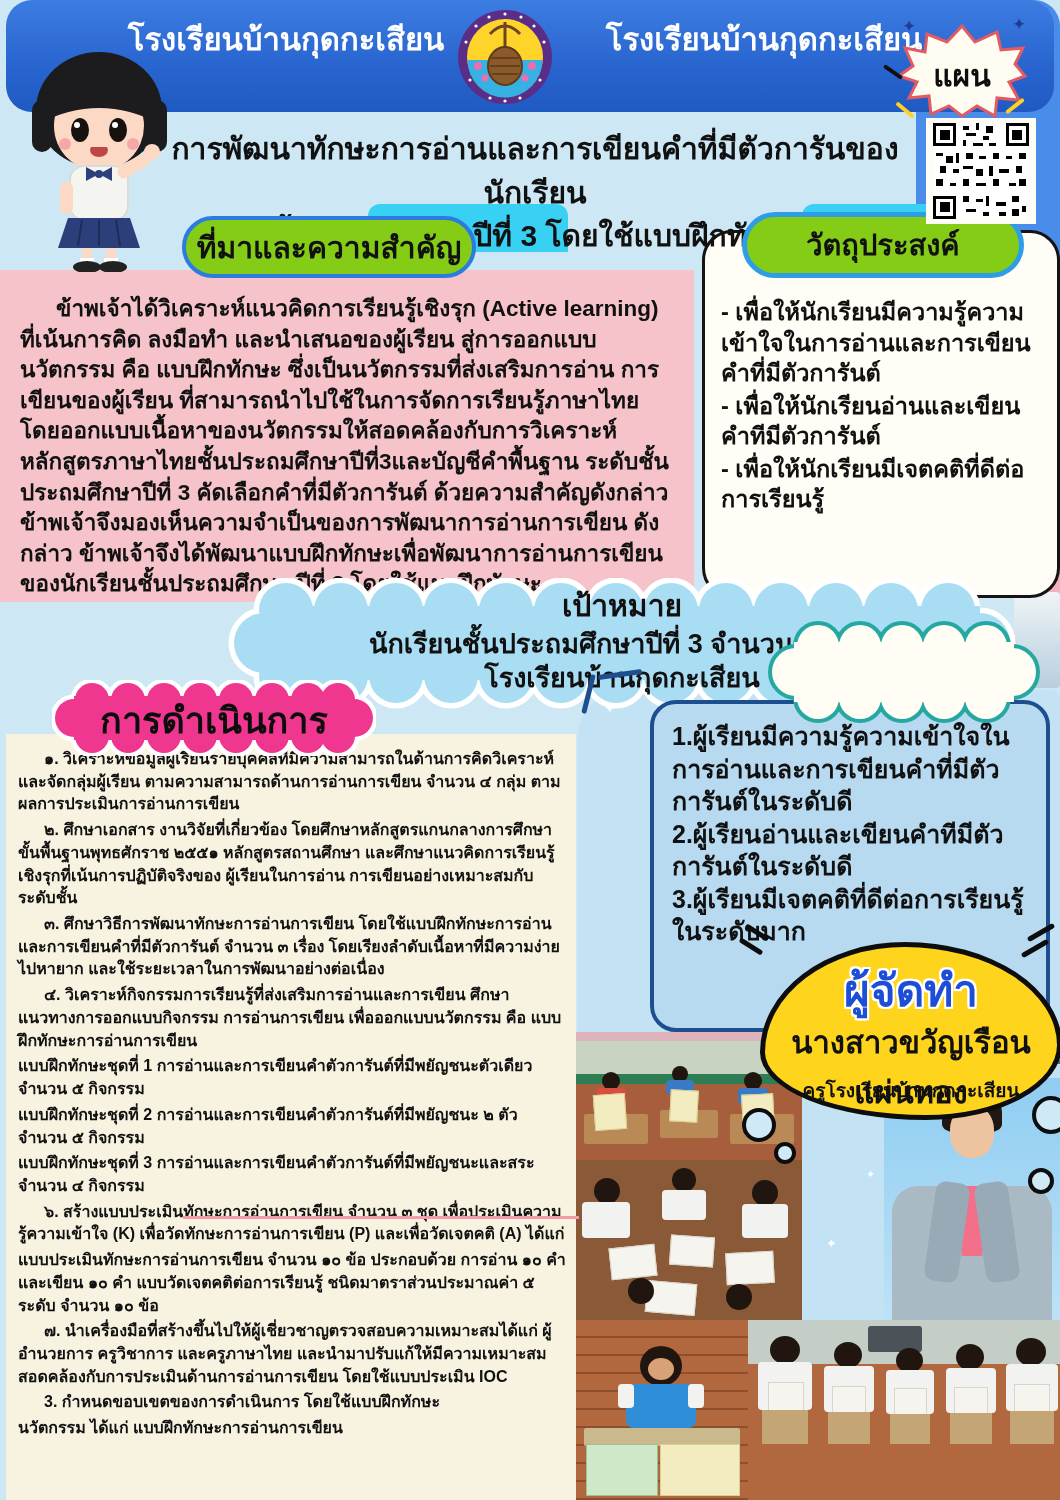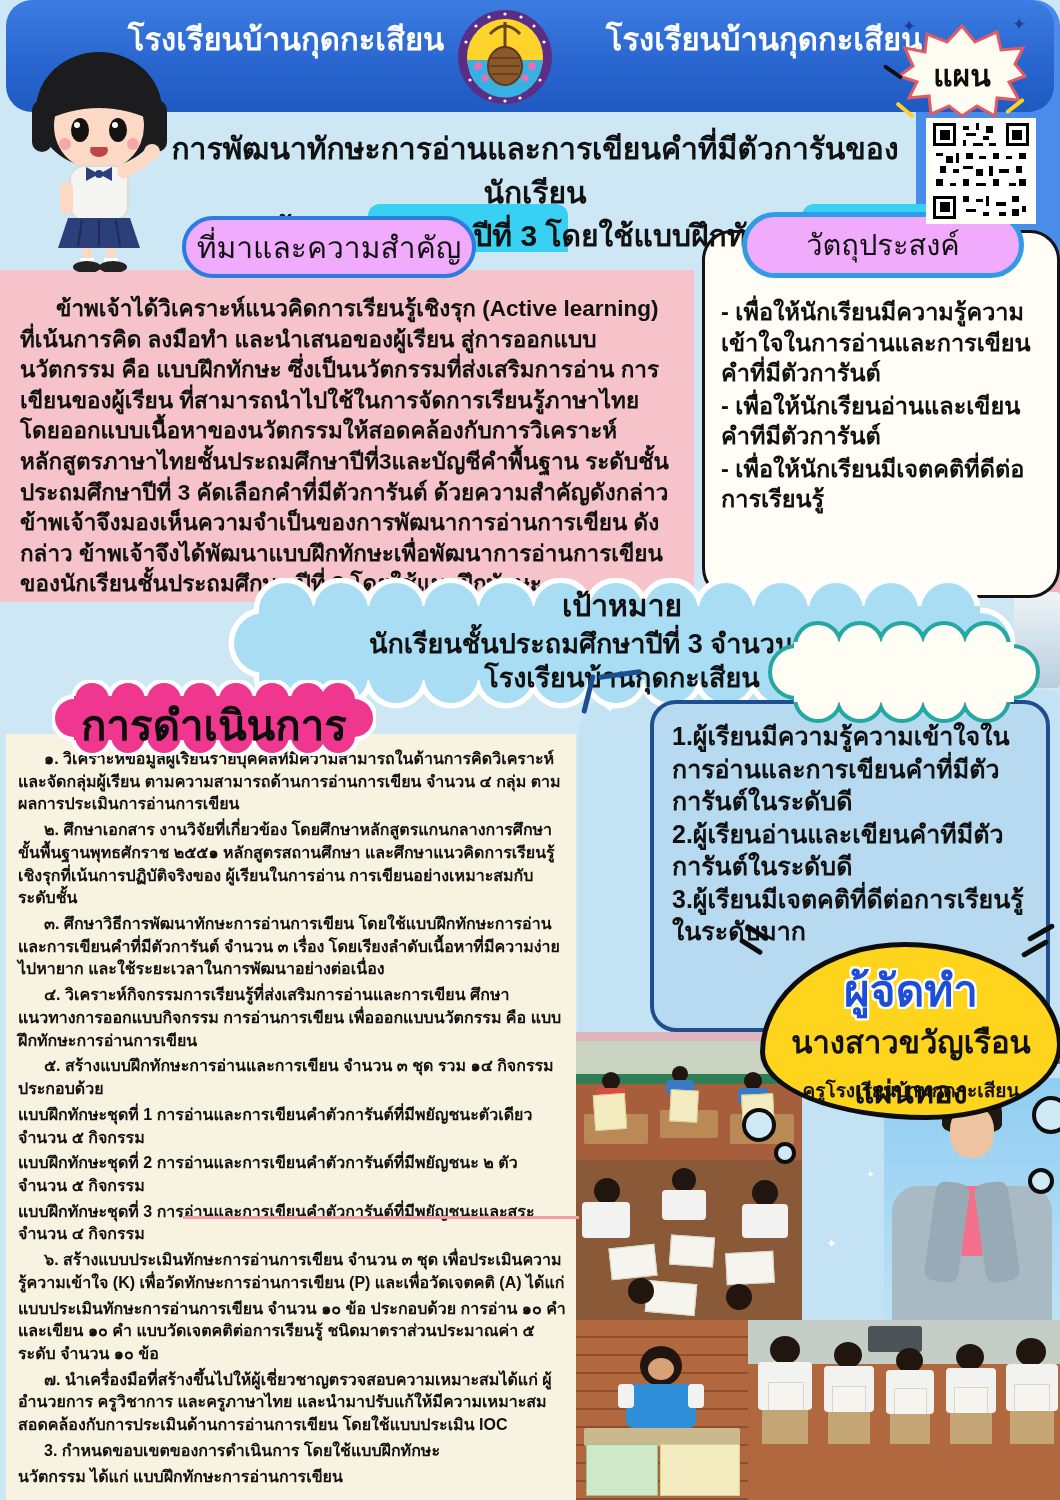--- a/index.html
+++ b/index.html
@@ -27,22 +27,22 @@
   .dash.y{background:#ffd21f;}
   .qr{left:926px;top:118px;width:110px;height:106px;background:#fdfdf6;padding:5px;
       box-sizing:border-box;z-index:5;}
 
   
   .girl{left:2px;top:32px;width:195px;height:240px;z-index:6;}
 
   
   .tab{background:#38d1f3;border-radius:12px 12px 0 0;z-index:1;}
   .origin-tab{left:368px;top:204px;width:200px;height:48px;}
-  .pill{background:#f0abfc;border:4px solid #2b7be0;border-radius:36px;z-index:4;
-        display:flex;align-items:center;justify-content:center;font-weight:400;}
+  .pill{background:#84cc16;border:4px solid #2b7be0;border-radius:36px;z-index:4;
+        display:flex;align-items:center;justify-content:center;font-weight:700;}
   .origin-label{left:182px;top:216px;width:286px;height:54px;font-size:30px;}
   .pink-box{left:0;top:270px;width:694px;height:332px;background:#f5c3c9;z-index:0;overflow:hidden;}
   .pink-box p{margin:0;padding:24px 18px 0 20px;text-indent:36px;
               font-size:22.5px;line-height:1.36;font-weight:600;}
   .right-pink-strip{left:1040px;top:270px;width:20px;height:332px;background:#f0b3bd;z-index:0;}
 
   
   .obj-tab{left:802px;top:204px;width:150px;height:48px;}
   .obj-box{left:702px;top:230px;width:352px;height:362px;background:#fffdf6;
            border:3px solid #141414;border-radius:30px;z-index:2;overflow:hidden;}
@@ -69,21 +69,21 @@
   
   .outcomes-cloud{left:766px;top:616px;width:278px;height:114px;z-index:3;}
   .outcomes-label{left:0;top:36px;width:100%;font-size:30px;font-weight:800;}
   .outcomes-box{left:650px;top:700px;width:400px;height:332px;background:#b7daf0;
     border:4px solid #1d4f8e;border-radius:26px;z-index:2;box-sizing:border-box;
     padding:16px 12px 0 18px;overflow:hidden;}
   .outcomes-box div{font-size:25px;line-height:1.3;font-weight:600;}
 
   
   .process-cloud{left:52px;top:680px;width:324px;height:76px;z-index:3;}
-  .process-label{left:0;top:12px;width:100%;font-size:42px;font-weight:800;color:#0d0d0d;}
+  .process-label{left:0;top:12px;width:100%;font-size:36px;font-weight:800;color:#0d0d0d;}
   .cream-panel{left:6px;top:734px;width:570px;height:766px;background:#f8f3e1;z-index:1;
                box-sizing:border-box;padding:14px 10px 0 12px;overflow:hidden;}
   .cream-panel p{margin:0 0 3px;font-size:16px;line-height:1.42;font-weight:700;}
   .cream-panel p.ind{text-indent:26px;}
   .pink-line{left:183px;top:1216px;width:396px;height:3px;background:#f59aa8;z-index:3;}
 
   
   .author-bubble{left:760px;top:942px;width:302px;height:178px;background:#ffd41c;
     border:5px solid #0d0d0d;border-radius:48% 52% 45% 55% / 62% 58% 42% 38%;z-index:4;box-sizing:border-box;}
   .author-label{left:0;top:8px;width:100%;font-size:44px;font-weight:800;color:#1d4ed8;
@@ -392,21 +392,20 @@
     </g>
   </svg>
 </div>
 
 <div class="abs cream-panel">
   <div>
       <p class="ind">๑. วิเคราะห์ข้อมูลผู้เรียนรายบุคคลที่มีความสามารถในด้านการคิดวิเคราะห์ และจัดกลุ่มผู้เรียน ตามความสามารถด้านการอ่านการเขียน จำนวน ๔ กลุ่ม ตามผลการประเมินการอ่านการเขียน</p>
       <p class="ind">๒. ศึกษาเอกสาร งานวิจัยที่เกี่ยวข้อง โดยศึกษาหลักสูตรแกนกลางการศึกษาขั้นพื้นฐานพุทธศักราช ๒๕๕๑ หลักสูตรสถานศึกษา และศึกษาแนวคิดการเรียนรู้เชิงรุกที่เน้นการปฏิบัติจริงของ ผู้เรียนในการอ่าน การเขียนอย่างเหมาะสมกับระดับชั้น</p>
       <p class="ind">๓. ศึกษาวิธีการพัฒนาทักษะการอ่านการเขียน โดยใช้แบบฝึกทักษะการอ่านและการเขียนคำที่มีตัวการันต์ จำนวน ๓ เรื่อง โดยเรียงลำดับเนื้อหาที่มีความง่ายไปหายาก และใช้ระยะเวลาในการพัฒนาอย่างต่อเนื่อง</p>
       <p class="ind">๔. วิเคราะห์กิจกรรมการเรียนรู้ที่ส่งเสริมการอ่านและการเขียน ศึกษาแนวทางการออกแบบกิจกรรม การอ่านการเขียน เพื่อออกแบบนวัตกรรม คือ แบบฝึกทักษะการอ่านการเขียน</p>
-      <p class="ind">๕. สร้างแบบฝึกทักษะการอ่านและการเขียน จำนวน ๓ ชุด รวม ๑๔ กิจกรรม ประกอบด้วย</p>
       <p>แบบฝึกทักษะชุดที่ 1 การอ่านและการเขียนคำตัวการันต์ที่มีพยัญชนะตัวเดียว จำนวน ๕ กิจกรรม</p>
       <p>แบบฝึกทักษะชุดที่ 2 การอ่านและการเขียนคำตัวการันต์ที่มีพยัญชนะ ๒ ตัว จำนวน ๕ กิจกรรม</p>
       <p>แบบฝึกทักษะชุดที่ 3 การอ่านและการเขียนคำตัวการันต์ที่มีพยัญชนะและสระ จำนวน ๔ กิจกรรม</p>
       <p class="ind">๖. สร้างแบบประเมินทักษะการอ่านการเขียน จำนวน ๓ ชุด เพื่อประเมินความรู้ความเข้าใจ (K) เพื่อวัดทักษะการอ่านการเขียน (P) และเพื่อวัดเจตคติ (A) ได้แก่</p>
       <p>แบบประเมินทักษะการอ่านการเขียน จำนวน ๑๐ ข้อ ประกอบด้วย การอ่าน ๑๐ คำ และเขียน ๑๐ คำ แบบวัดเจตคติต่อการเรียนรู้ ชนิดมาตราส่วนประมาณค่า ๕ ระดับ จำนวน ๑๐ ข้อ</p>
       <p class="ind">๗. นำเครื่องมือที่สร้างขึ้นไปให้ผู้เชี่ยวชาญตรวจสอบความเหมาะสมได้แก่ ผู้อำนวยการ ครูวิชาการ และครูภาษาไทย และนำมาปรับแก้ให้มีความเหมาะสมสอดคล้องกับการประเมินด้านการอ่านการเขียน โดยใช้แบบประเมิน IOC</p>
       <p class="ind">3. กำหนดขอบเขตของการดำเนินการ โดยใช้แบบฝึกทักษะ</p>
       <p>นวัตกรรม ได้แก่ แบบฝึกทักษะการอ่านการเขียน</p>
     </div>
 </div>

